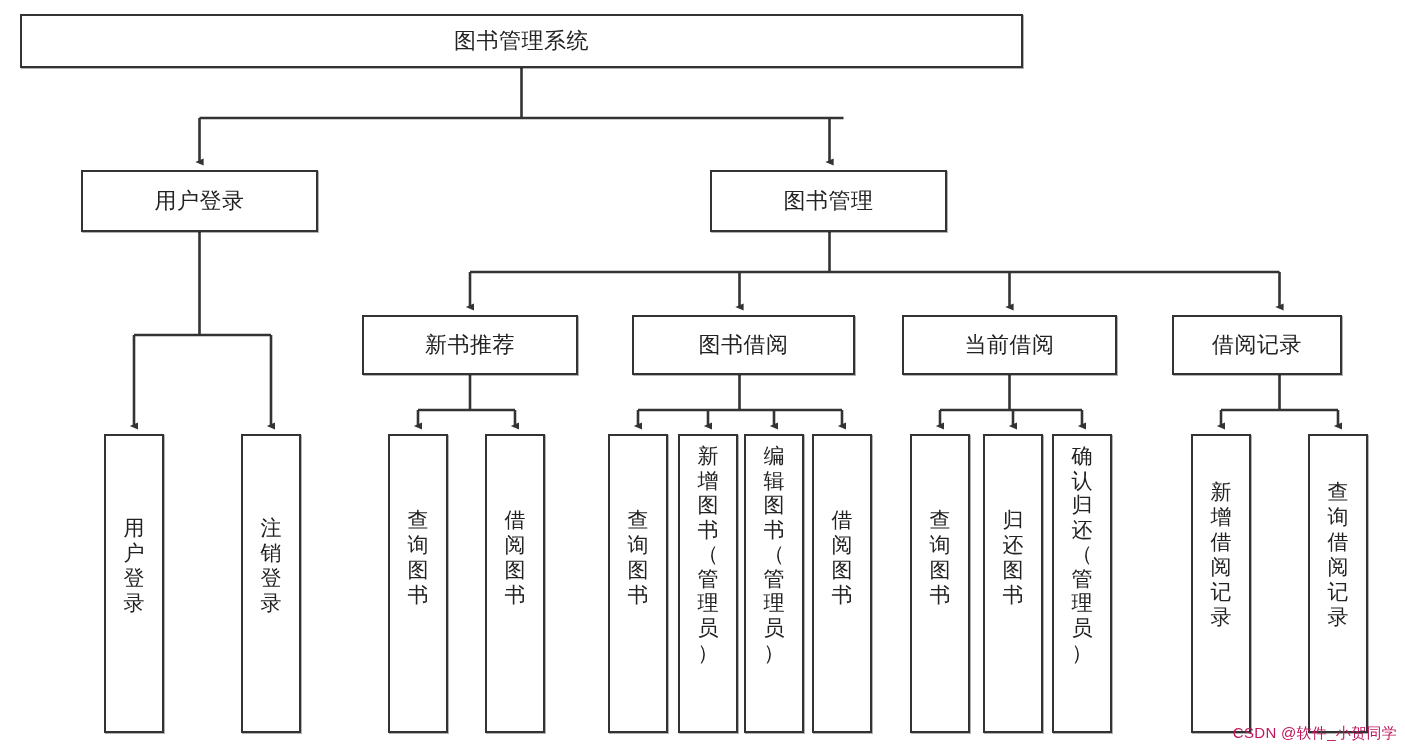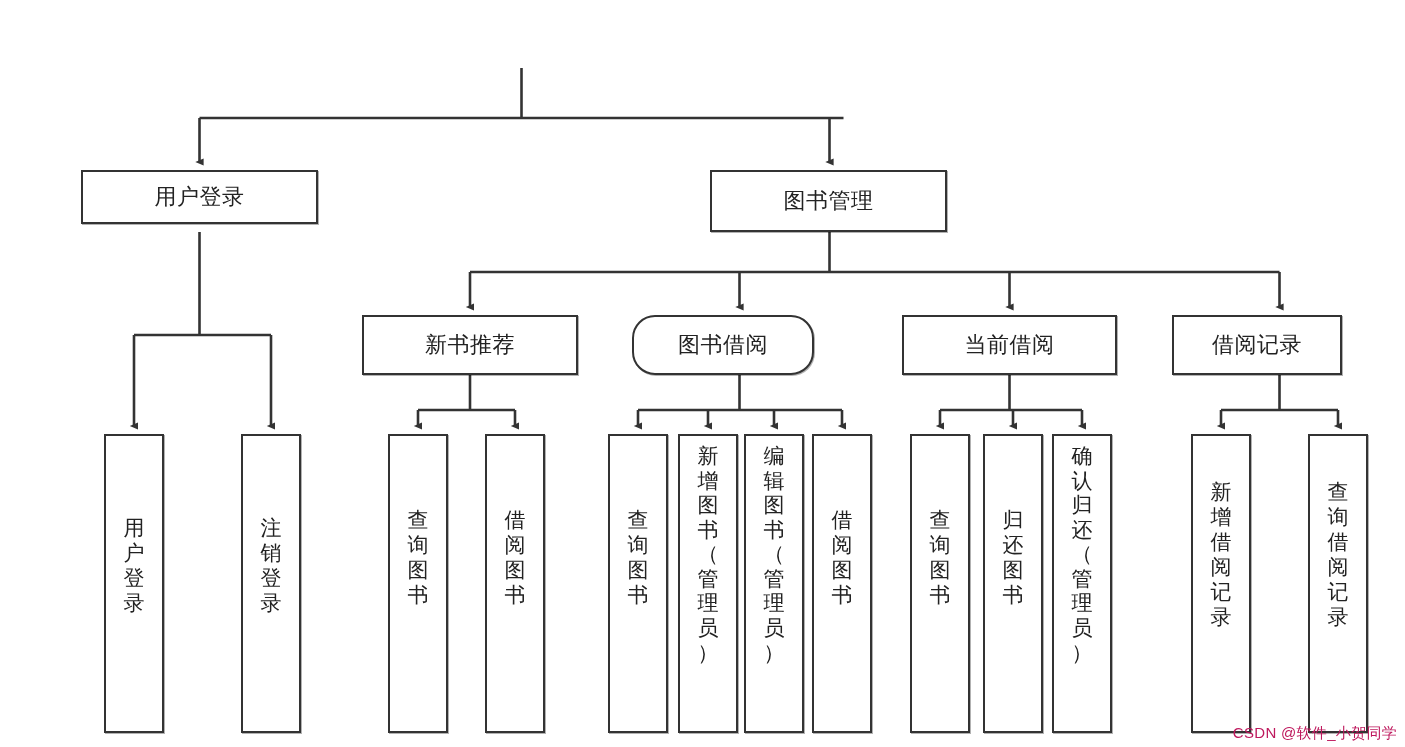--- a/index.html
+++ b/index.html
@@ -118,32 +118,35 @@
       <path d="M1013,410 L1013,426" marker-end="url(#arrow)"></path>
       <path d="M1082,410 L1082,426" marker-end="url(#arrow)"></path>
 
       <path d="M1279.5,375 L1279.5,410"></path>
       <path d="M1221,410 L1338,410"></path>
       <path d="M1221,410 L1221,426" marker-end="url(#arrow)"></path>
       <path d="M1338,410 L1338,426" marker-end="url(#arrow)"></path>
     </g>
   </svg>
 
-
-  <div class="node horiz" style="left:81px; top:170px; width:237px; height:54px;">
+  <div class="node horiz" style="left:20px; top:14px; width:1003px; height:54px;">
+    <span class="lbl">图书管理系统</span>
+  </div>
+
+  <div class="node horiz" style="left:81px; top:170px; width:237px; height:62px;">
     <span class="lbl">用户登录</span>
   </div>
   <div class="node horiz" style="left:710px; top:170px; width:237px; height:62px;">
     <span class="lbl">图书管理</span>
   </div>
 
   <div class="node horiz" style="left:362px; top:315px; width:216px; height:60px;">
     <span class="lbl">新书推荐</span>
   </div>
-  <div class="node horiz" style="left:632px; top:315px; width:182px; height:60px;border-radius:23px;">
+  <div class="node horiz" style="left:632px; top:315px; width:223px; height:60px;">
     <span class="lbl">图书借阅</span>
   </div>
   <div class="node horiz" style="left:902px; top:315px; width:215px; height:60px;">
     <span class="lbl">当前借阅</span>
   </div>
   <div class="node horiz" style="left:1172px; top:315px; width:170px; height:60px;">
     <span class="lbl">借阅记录</span>
   </div>
 
   <div class="node vert" style="left:104px; top:434px; width:60px; height:299px; padding-top:80px;">

